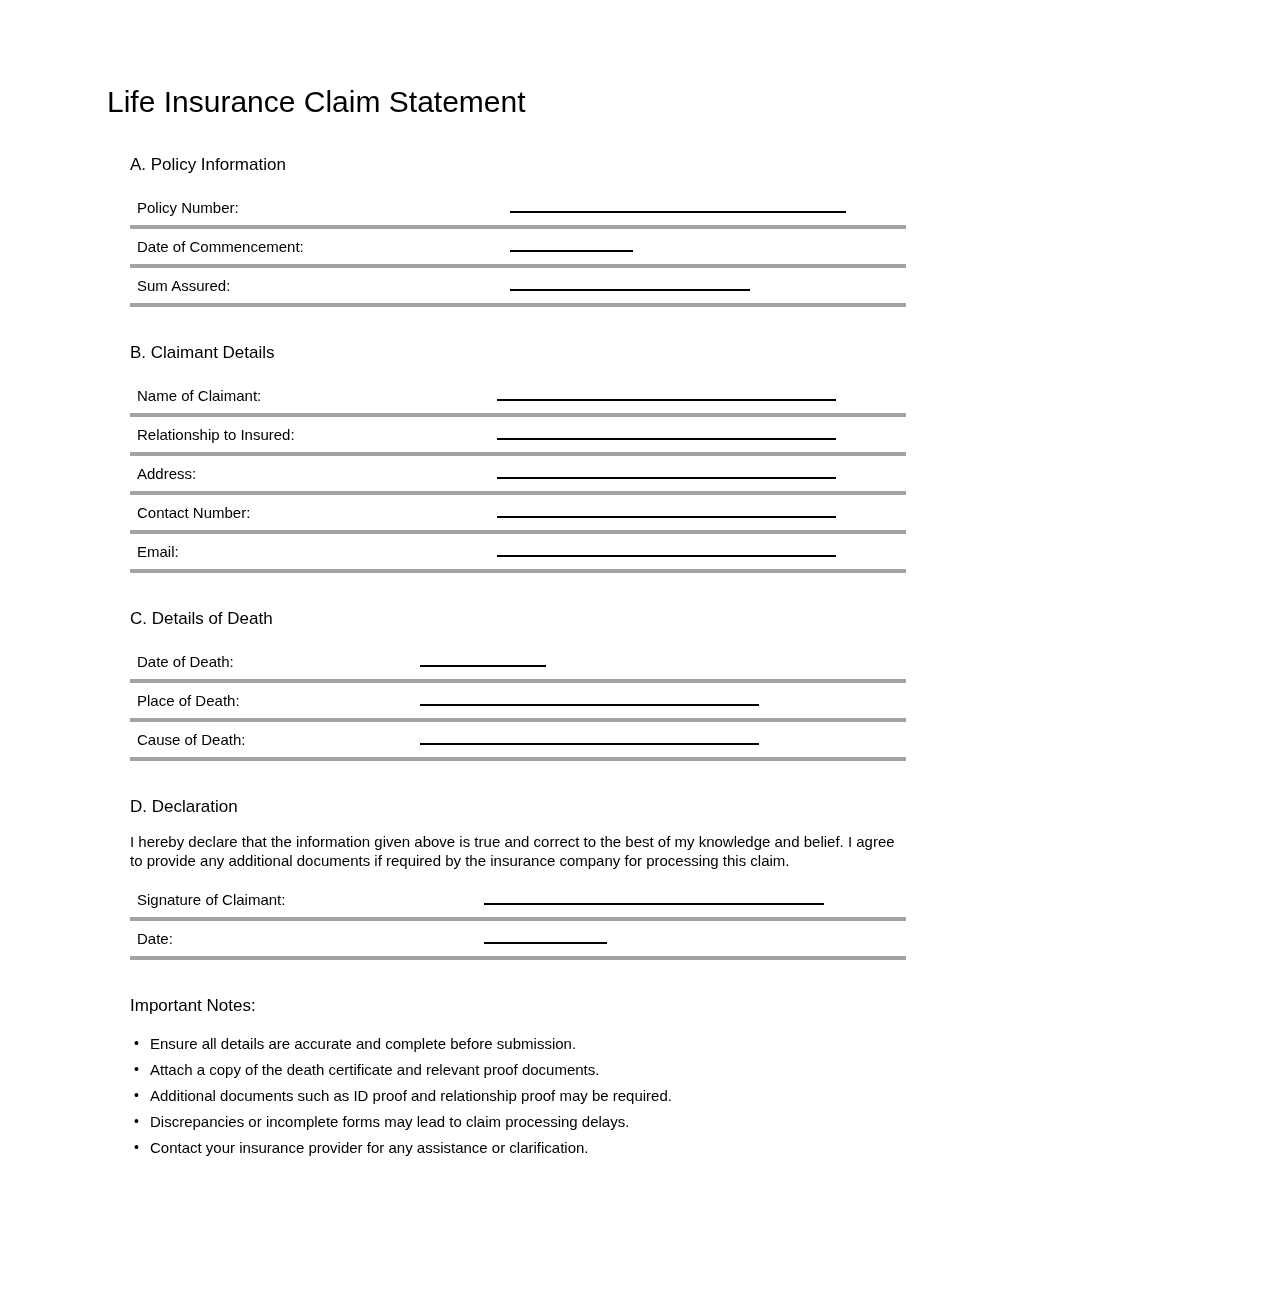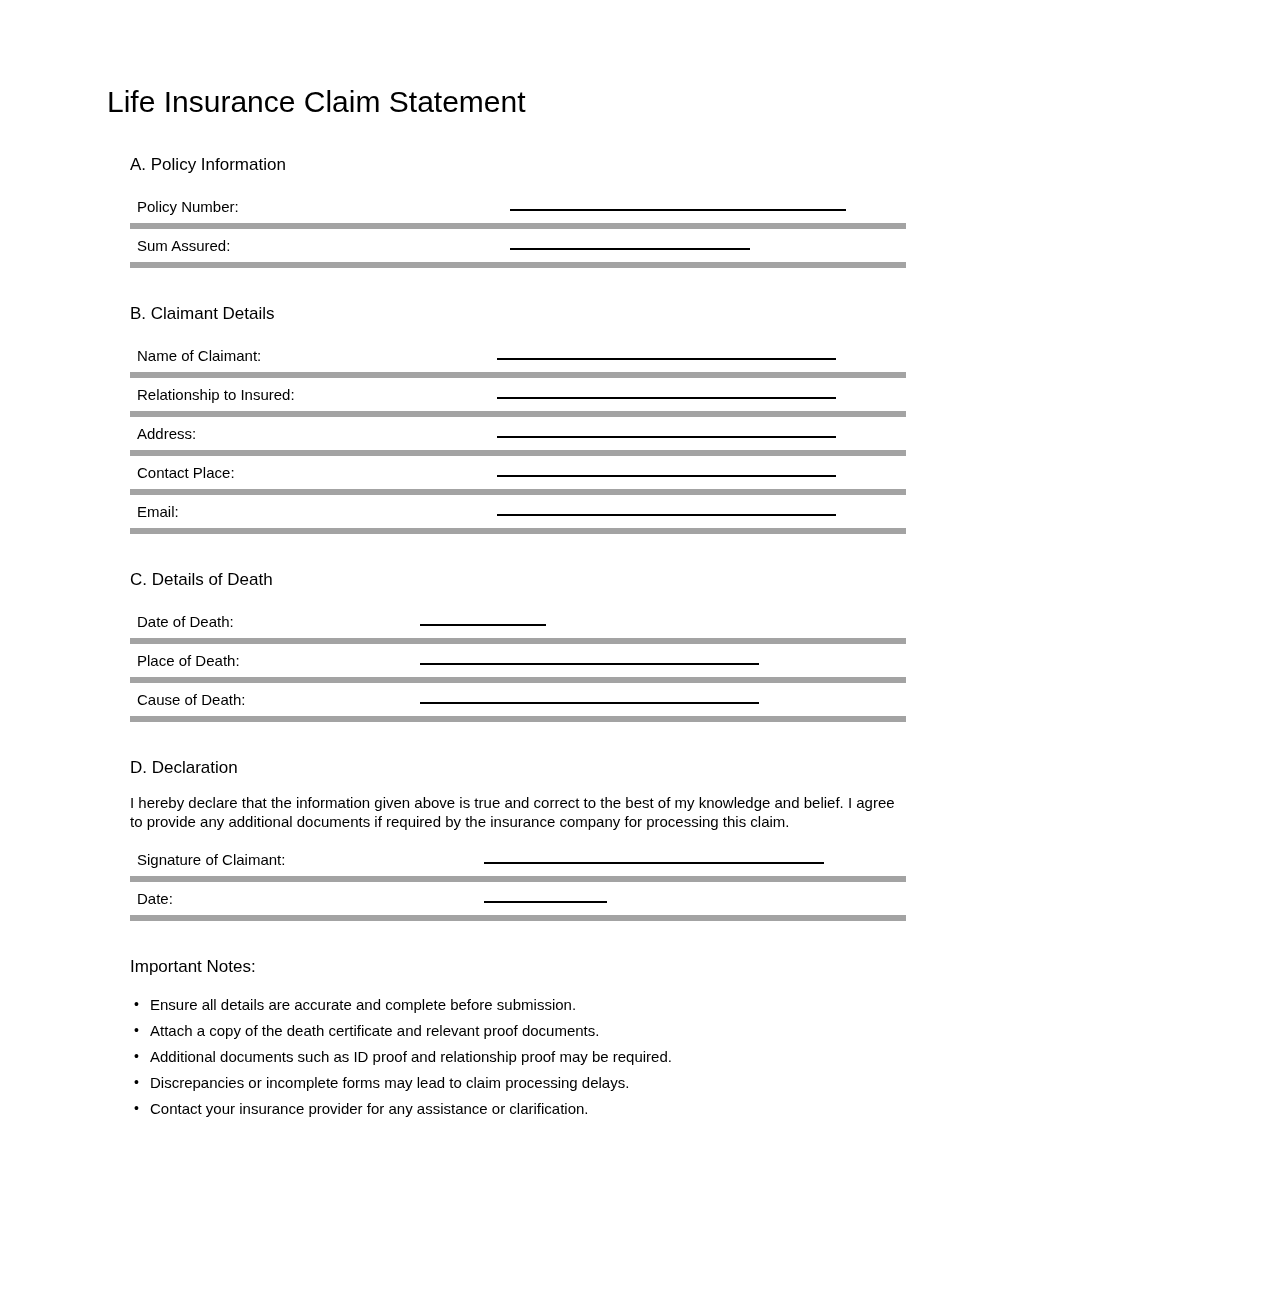--- a/index.html
+++ b/index.html
@@ -30,21 +30,21 @@
     font-size: 17px;
     font-weight: 400;
     line-height: 20px;
     margin: 0 0 15px 0;
   }
   .field-row {
     position: relative;
     height: 39px;
     display: flex;
     align-items: center;
-    border-bottom: 6px solid #a3a3a3;
+    border-bottom: 4px solid #a3a3a3;
   }
   .field-label {
     font-size: 15px;
     padding-left: 7px;
     white-space: nowrap;
   }
   .blank-line {
     position: absolute;
     bottom: 12px;
     height: 2px;
@@ -89,20 +89,24 @@
   <h1 class="title">Life Insurance Claim Statement</h1>
 
   <div class="section">
     <h2 class="section-heading">A. Policy Information</h2>
     <div class="rows">
       <div class="field-row">
         <span class="field-label">Policy Number:</span>
         <span class="blank-line" style="left:380px;width:336px"></span>
       </div>
       <div class="field-row">
+        <span class="field-label">Date of Commencement:</span>
+        <span class="blank-line" style="left:380px;width:123px"></span>
+      </div>
+      <div class="field-row">
         <span class="field-label">Sum Assured:</span>
         <span class="blank-line" style="left:380px;width:240px"></span>
       </div>
     </div>
   </div>
 
   <div class="section">
     <h2 class="section-heading">B. Claimant Details</h2>
     <div class="rows">
       <div class="field-row">
@@ -111,21 +115,21 @@
       </div>
       <div class="field-row">
         <span class="field-label">Relationship to Insured:</span>
         <span class="blank-line" style="left:367px;width:339px"></span>
       </div>
       <div class="field-row">
         <span class="field-label">Address:</span>
         <span class="blank-line" style="left:367px;width:339px"></span>
       </div>
       <div class="field-row">
-        <span class="field-label">Contact Place:</span>
+        <span class="field-label">Contact Number:</span>
         <span class="blank-line" style="left:367px;width:339px"></span>
       </div>
       <div class="field-row">
         <span class="field-label">Email:</span>
         <span class="blank-line" style="left:367px;width:339px"></span>
       </div>
     </div>
   </div>
 
   <div class="section">

